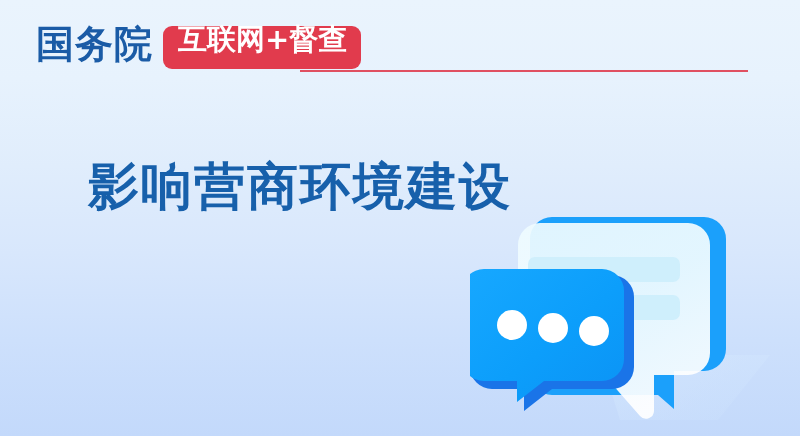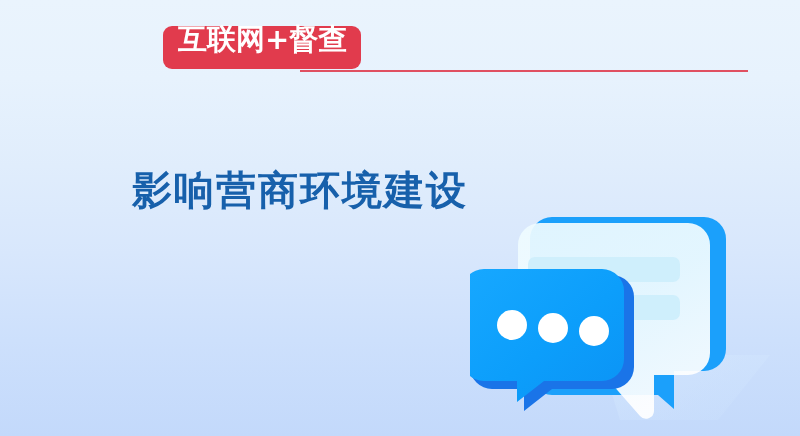--- a/index.html
+++ b/index.html
@@ -78,45 +78,46 @@
   }
 
   
   .headline {
     position: absolute;
     left: 60px;
     top: 160px;
     width: 480px;
     text-align: center;
     color: #1760ab;
-    font-size: 40px;
+    font-size: 51px;
     line-height: 62px;
     font-weight: bold;
     letter-spacing: 2px;
-    font-family: Liberation Serif, serif;
+    font-family: Liberation Mono, monospace;
   }
   .headline-line { display: block; white-space: nowrap; }
 
   
   .illus {
     position: absolute;
     left: 470px;
     top: 205px;
     width: 330px;
     height: 231px;
   }
   .illus svg { display: block; }
 </style>
 </head>
 <body>
 
 <div class="banner">
 
   <div class="header">
 
+    <div class="gov-title">国务院</div>
 
     <div class="badge">互联网+督查</div>
 
     <div class="header-rule"></div>
   </div>
 
   <div class="headline">
     <span class="headline-line">影响营商环境建设</span>
   </div>
 

